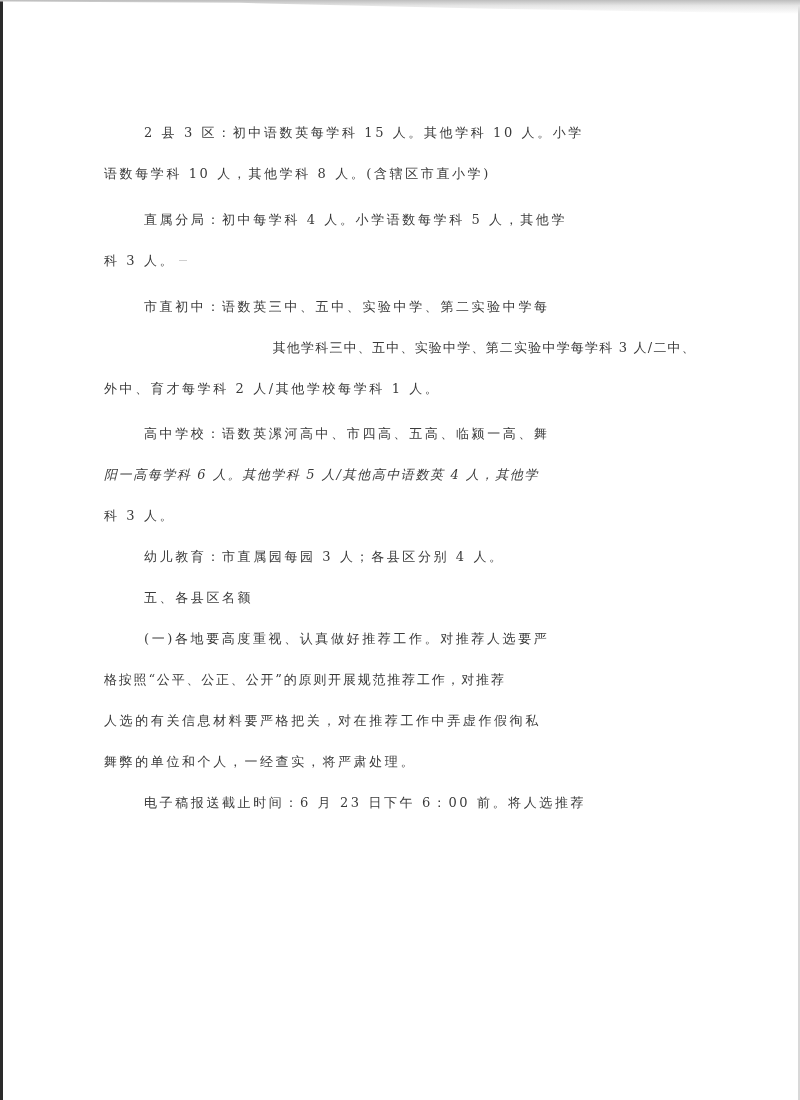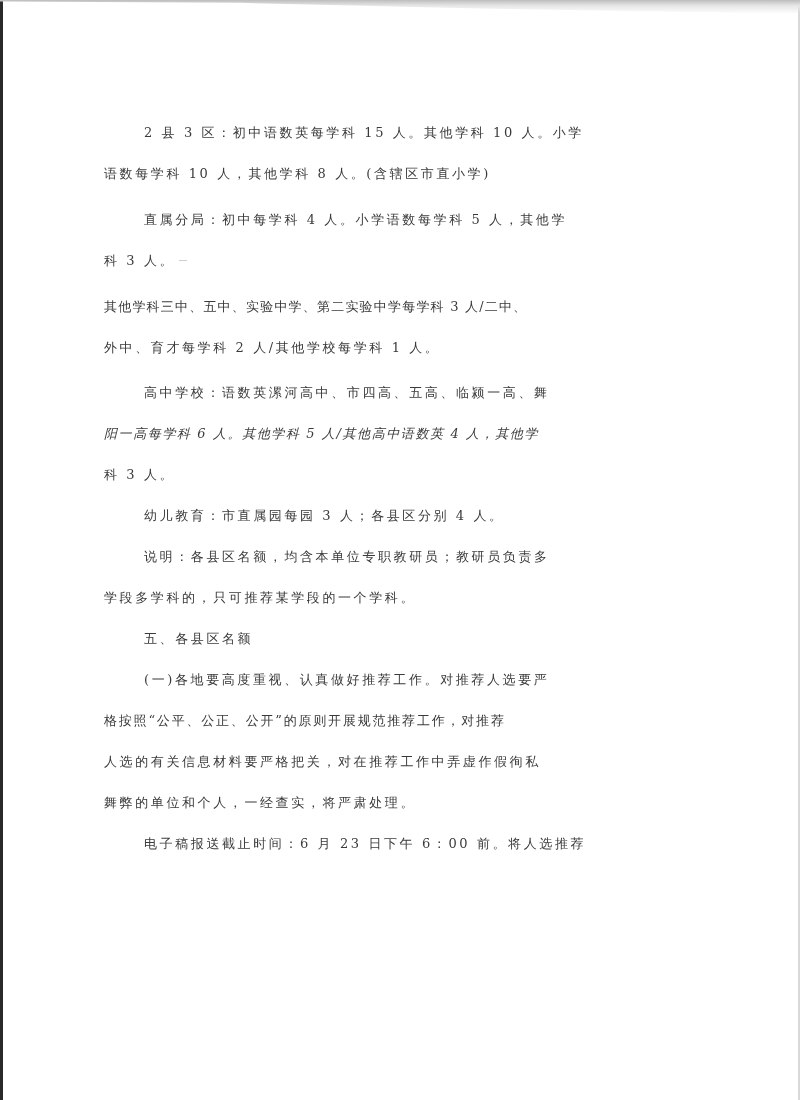--- a/index.html
+++ b/index.html
@@ -51,38 +51,35 @@
     <div class="line indent">2 县 3 区：初中语数英每学科 15 人。其他学科 10 人。小学</div>
     <div class="line">语数每学科 10 人，其他学科 8 人。(含辖区市直小学)</div>
   </div>
 
   <div style="margin-top:5px;">
     <div class="line indent">直属分局：初中每学科 4 人。小学语数每学科 5 人，其他学</div>
     <div class="line">科 3 人。</div>
   </div>
 
   <div style="margin-top:5px;">
-    <div class="line" style="letter-spacing:1.2px;">其他学科三中、五中、实验中学、第二实验中学每学科 3 人/二中、</div>
+    <div class="line indent">市直初中：语数英三中、五中、实验中学、第二实验中学每</div>
+    <div class="line" style="letter-spacing:1.2px;text-align:right;">其他学科三中、五中、实验中学、第二实验中学每学科 3 人/二中、</div>
     <div class="line">外中、育才每学科 2 人/其他学校每学科 1 人。</div>
   </div>
 
   <div style="margin-top:4px;">
     <div class="line indent">高中学校：语数英漯河高中、市四高、五高、临颍一高、舞</div>
     <div class="line" style="letter-spacing:1.6px;font-style:italic;">阳一高每学科 6 人。其他学科 5 人/其他高中语数英 4 人，其他学</div>
     <div class="line">科 3 人。</div>
   </div>
 
   <div>
     <div class="line indent">幼儿教育：市直属园每园 3 人；各县区分别 4 人。</div>
   </div>
 
-  <div>
-    <div class="line indent">说明：各县区名额，均含本单位专职教研员；教研员负责多</div>
-    <div class="line">学段多学科的，只可推荐某学段的一个学科。</div>
-  </div>
 
   <div>
     <div class="line indent">五、各县区名额</div>
   </div>
 
   <div>
     <div class="line indent">(一)各地要高度重视、认真做好推荐工作。对推荐人选要严</div>
     <div class="line" style="letter-spacing:1.8px;">格按照“公平、公正、公开”的原则开展规范推荐工作，对推荐</div>
     <div class="line">人选的有关信息材料要严格把关，对在推荐工作中弄虚作假徇私</div>
     <div class="line">舞弊的单位和个人，一经查实，将严肃处理。</div>

